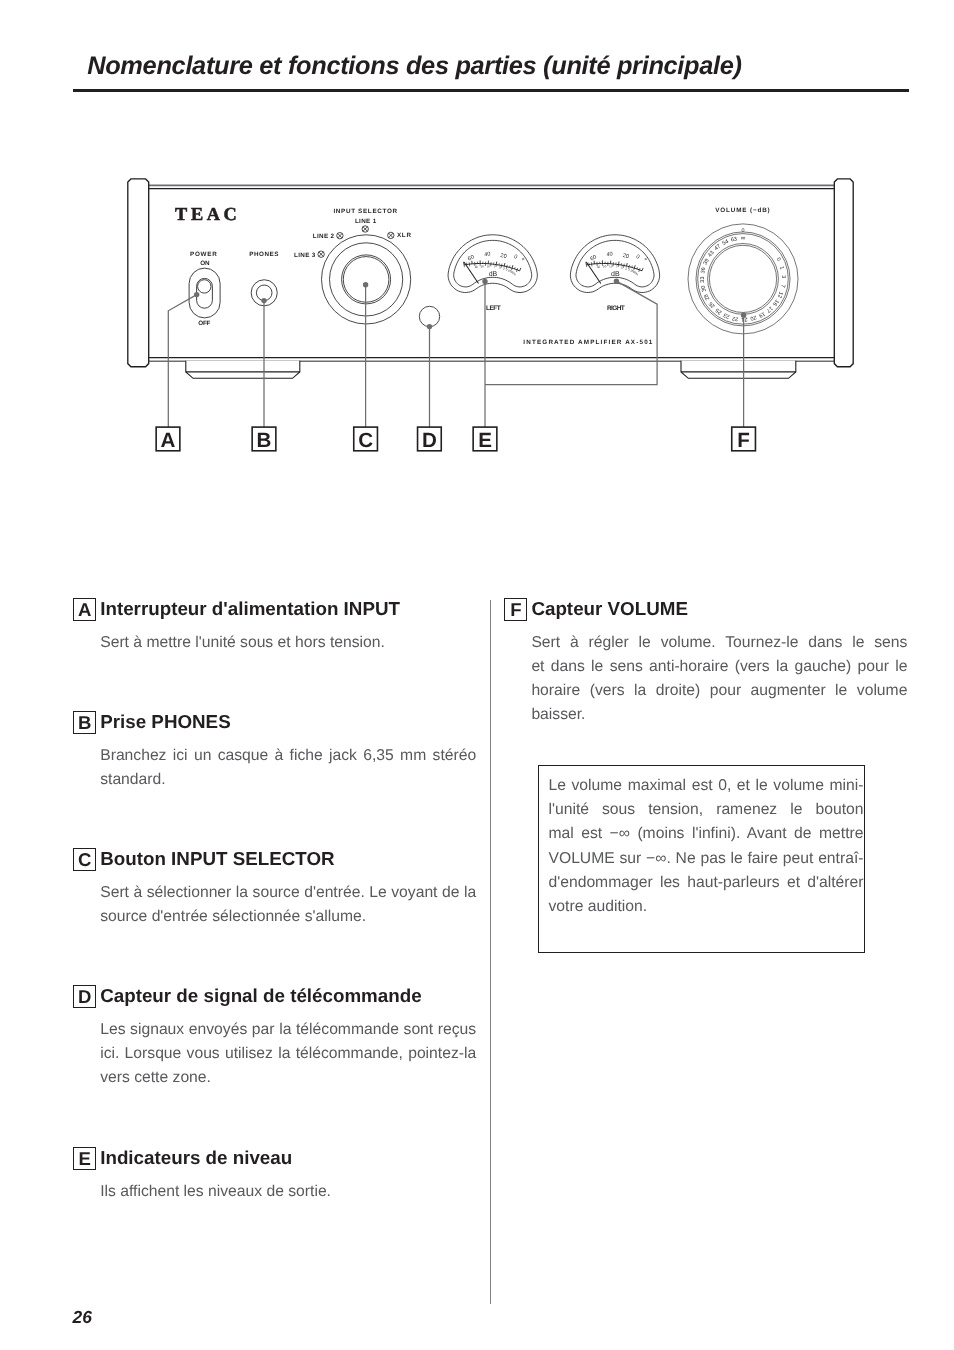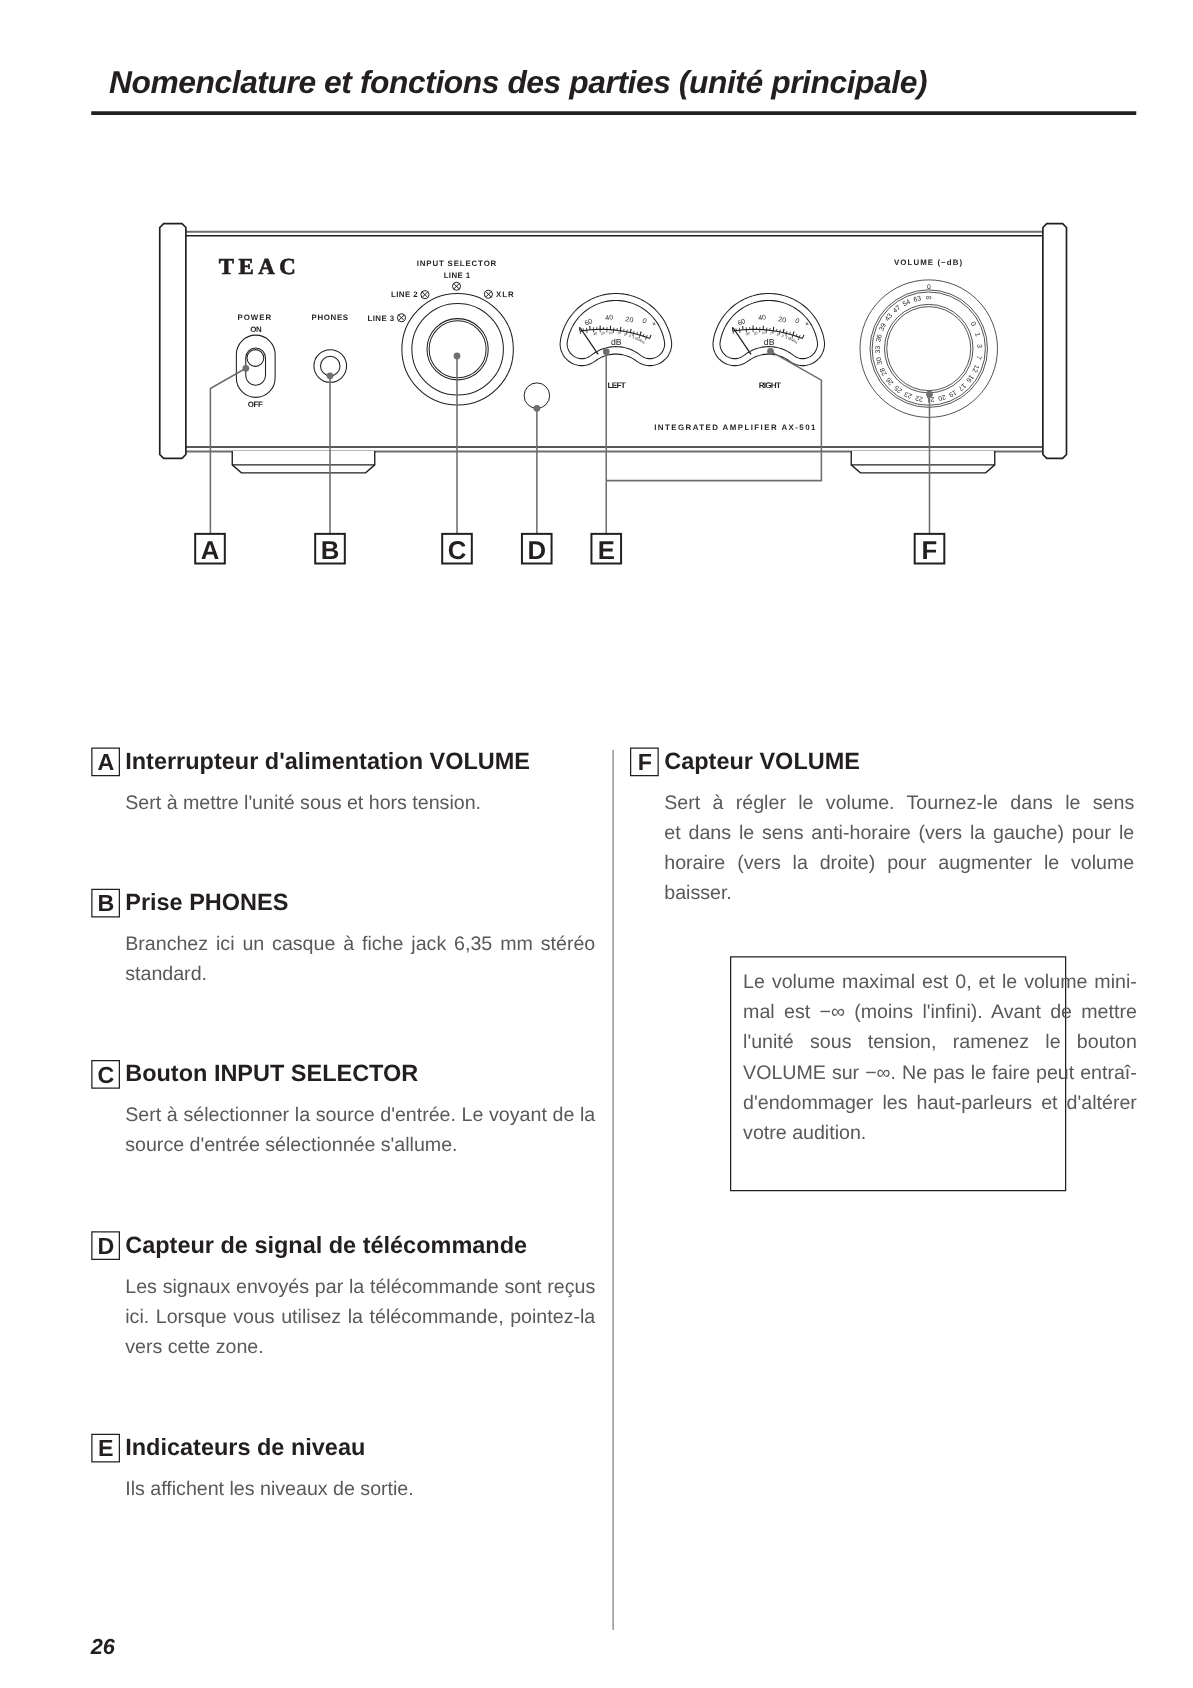--- a/index.html
+++ b/index.html
@@ -19,22 +19,22 @@
   .colL{position:absolute;left:73.2px;top:598px;width:403px;}
   .colR{position:absolute;left:504.4px;top:598px;width:403px;}
   .entry{position:absolute;left:0;width:100%;}
   .ehead{display:flex;align-items:flex-start;}
   .badge{display:inline-block;width:23px;height:22.5px;border:1.5px solid #231f20;
          box-sizing:border-box;text-align:center;font-weight:bold;font-size:18.6px;
          line-height:21.3px;color:#231f20;flex:0 0 auto;}
   .etitle{font-weight:bold;font-size:18.8px;color:#231f20;margin-left:4.0px;line-height:22.5px;
           white-space:nowrap;margin-top:-0.5px;}
   .ebody{font-size:15.7px;color:#58595b;line-height:24px;margin-left:27px;margin-top:10px;}
-  .note{position:absolute;left:538.3px;top:765px;width:269px;height:188.4px;
-        border:1.4px solid #231f20;box-sizing:border-box;margin-left:46px;}
+  .note{position:absolute;left:538.3px;top:765px;width:327px;height:188.4px;
+        border:1.4px solid #231f20;box-sizing:border-box;}
   .noteinner{position:absolute;left:9.2px;top:8.0px;width:315px;}
   .tline{text-align:justify;text-align-last:justify;white-space:pre;}
   .tline.last{text-align:center;text-align-last:left;}
   .noteinner .tline{font-size:15.7px;color:#58595b;line-height:24.2px;}
   .pageno{position:absolute;left:72.5px;top:1306.5px;font-size:17.4px;font-weight:bold;
           font-style:italic;color:#231f20;}
 </style>
 </head>
 <body>
 
@@ -281,21 +281,21 @@
 </g>
 
 </g>
       </svg>
   </div>
   <div class="col-div"></div>
   <div class="colL">
     <div class="entry" style="top:0px">
       <div class="ehead">
         <span class="badge">A</span>
-        <span class="etitle">Interrupteur d'alimentation VOLUME</span>
+        <span class="etitle">Interrupteur d'alimentation INPUT</span>
       </div>
       <div class="ebody">
           <div class="tline last">Sert à mettre l'unité sous et hors tension.</div>
         </div>
     </div>
     <div class="entry" style="top:113px">
       <div class="ehead">
         <span class="badge">B</span>
         <span class="etitle">Prise PHONES</span>
       </div>
@@ -345,21 +345,21 @@
           <div class="tline">Sert à régler le volume. Tournez-le dans le sens</div>
           <div class="tline">et dans le sens anti-horaire (vers la gauche) pour le</div>
           <div class="tline">horaire (vers la droite) pour augmenter le volume</div>
           <div class="tline last">baisser.</div>
         </div>
     </div>
   </div>
   <div class="note">
     <div class="noteinner">
         <div class="tline">Le volume maximal est 0, et le volume mini-</div>
+        <div class="tline">l'unité sous tension, ramenez le bouton</div>
         <div class="tline">mal est −∞ (moins l'infini). Avant de mettre</div>
-        <div class="tline">l'unité sous tension, ramenez le bouton</div>
         <div class="tline">VOLUME sur −∞. Ne pas le faire peut entraî-</div>
         <div class="tline">d'endommager les haut-parleurs et d'altérer</div>
         <div class="tline last">votre audition.</div>
       </div>
   </div>
   <div class="pageno">26</div>
 </div>
 
 </body></html>

